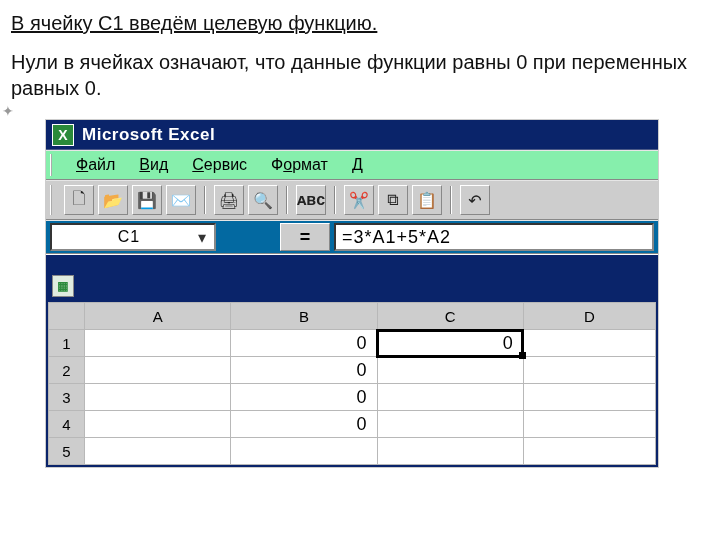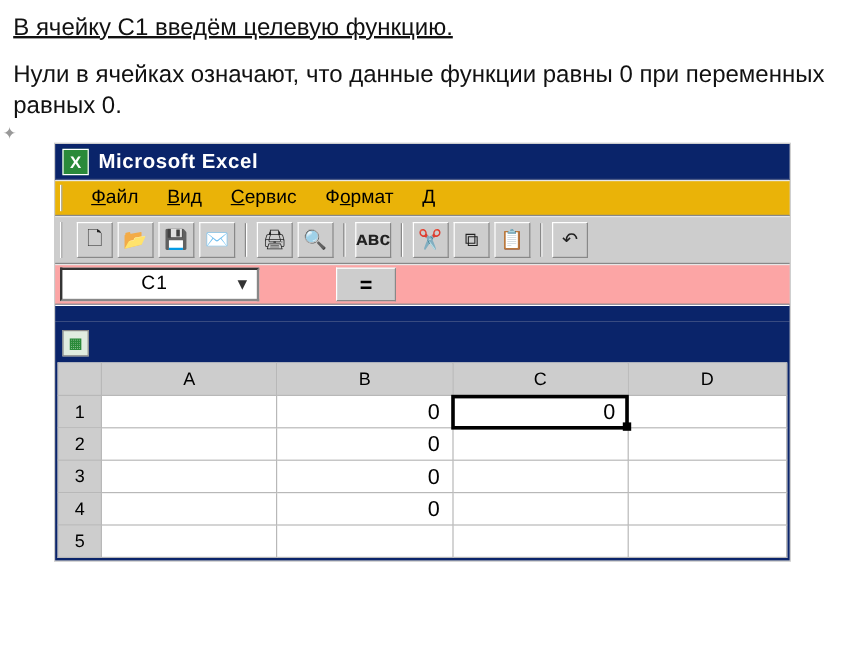--- a/index.html
+++ b/index.html
@@ -57,21 +57,21 @@
     font-weight: bold; font-size: 14px; color: #fff;
   }
   .title-text {
     font-family: Liberation Sans, sans-serif;
     font-size: 17px;
     font-weight: bold;
     letter-spacing: 0.5px;
   }
   .menubar {
     display: flex;
-    background: #eab308;
+    background: #86efac;
     height: 30px;
     align-items: center;
     padding: 0 4px;
     border-top: 1px solid #e6e6e6;
     border-bottom: 1px solid #888;
   }
   .menubar .handle {
     width: 6px; height: 22px;
     border-left: 2px ridge #fff;
     margin-right: 8px;
@@ -111,21 +111,21 @@
   }
   .tsep {
     width: 2px; height: 28px;
     border-left: 1px solid #888;
     border-right: 1px solid #fff;
     margin: 0 4px;
   }
   .formula-row {
     display: flex;
     align-items: center;
-    background: #fca5a5;
+    background: #0369a1;
     height: 34px;
     border-top: 1px solid #e6e6e6;
     border-bottom: 1px solid #888;
     padding: 2px 4px;
   }
   .name-box {
     width: 166px;
     height: 28px;
     background: #fff;
     border: 2px inset #888;
@@ -275,20 +275,21 @@
       <div class="tbtn">↶</div>
     </div>
 
     <div class="formula-row">
       <div class="name-box">
         <span class="val">C1</span>
         <span class="dd">▾</span>
       </div>
       <div style="width:60px"></div>
       <div class="eq-btn">=</div>
+      <div class="formula-bar">=3*A1+5*A2</div>
     </div>
 
     <div class="dark-strip"></div>
 
     <div class="inner-win">
       <div class="inner-titlebar">
         <div class="wb-icon">▦</div>
       </div>
       <div class="grid-area">
         <table class="grid">

